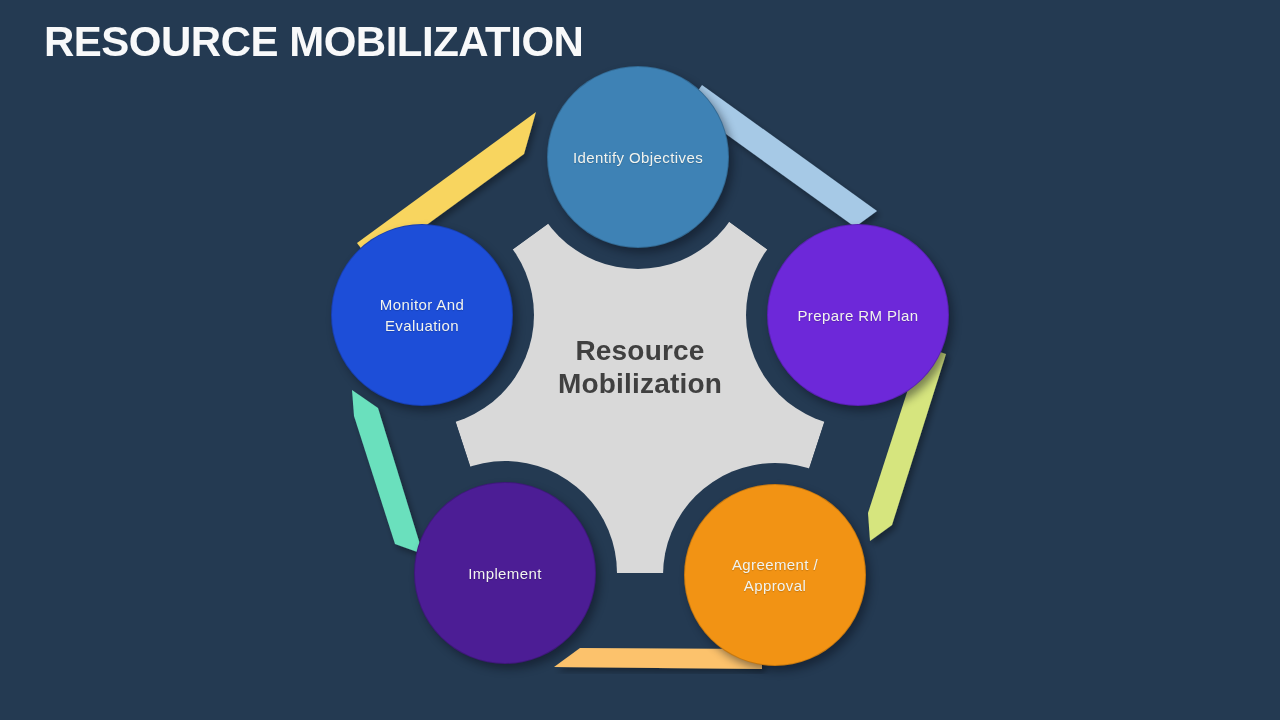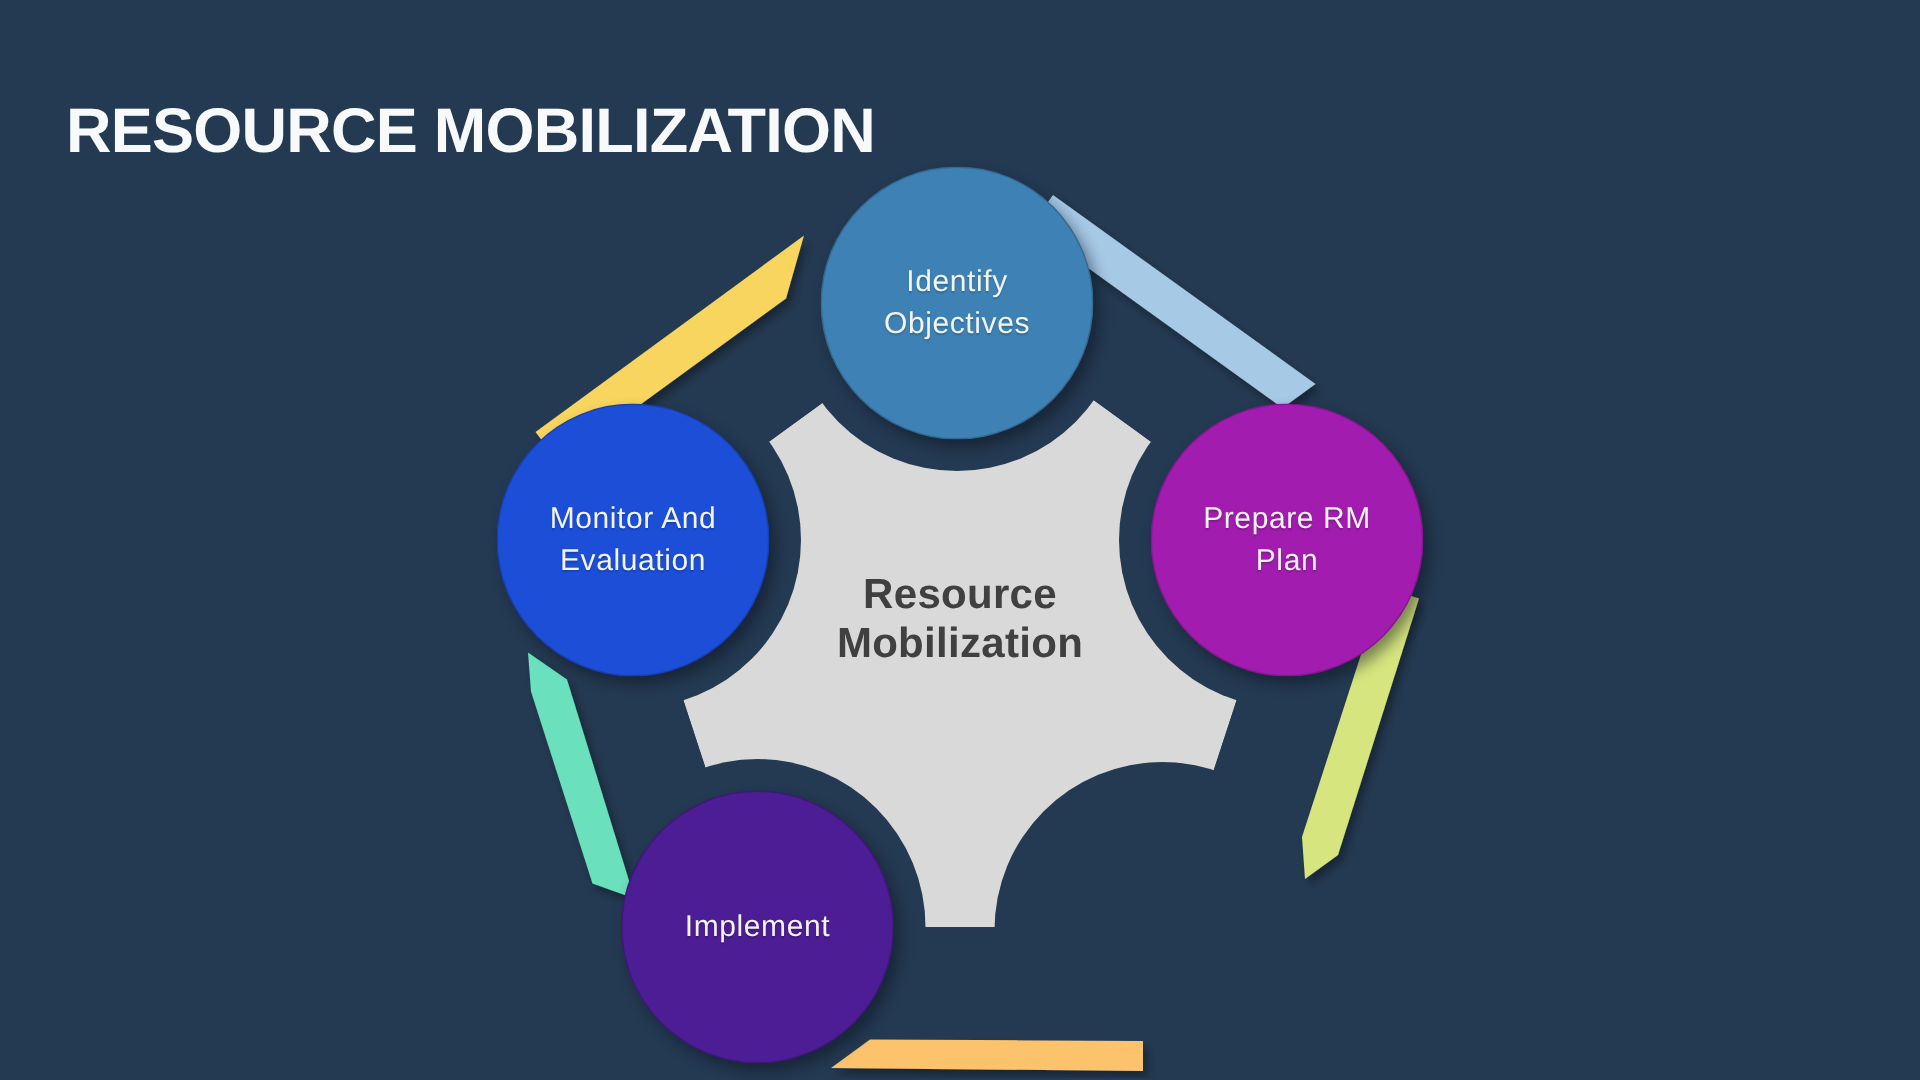--- a/index.html
+++ b/index.html
@@ -1,36 +1,36 @@
 <!DOCTYPE html>
 <html><head>
 <meta charset="utf-8">
 <style>
   html,body{margin:0;padding:0;}
   body{
     width:1280px;height:720px;position:relative;overflow:hidden;
     font-family:"Liberation Sans",sans-serif;
     background:#243a52;
   }
-  .stage{position:absolute;inset:0;margin-top:45px;}
+  .stage{position:absolute;inset:0;}
   .slide-title{
     position:absolute;left:44px;top:18px;margin:0;
     font-size:42px;font-weight:700;color:#f8f9fa;
     letter-spacing:-0.5px;
   }
   svg.diagram{position:absolute;left:0;top:0;}
   .node{
     position:absolute;width:182px;height:182px;border-radius:50%;
     display:flex;align-items:center;justify-content:center;text-align:center;
     box-shadow:4px 5px 9px rgba(8,14,24,0.45);
     border:1px solid rgba(0,0,0,0.18);
     box-sizing:border-box;
   }
   .node .node-label{
-    font-size:20px;line-height:1.4;color:#f2f4ef;
+    font-size:15px;line-height:1.4;color:#f2f4ef;
     letter-spacing:0.4px;padding:0 24px;
     text-shadow:0 1px 1px rgba(0,0,0,0.18);
   }
   .node-identify {left:547px;top:66px;}
   .node-prepare  {left:767px;top:224px;}
   .node-agreement{left:684px;top:484px;}
   .node-implement{left:414px;top:482px;}
   .node-monitor  {left:331px;top:224px;}
   .hub-label{
     position:absolute;left:525px;top:334px;width:230px;
@@ -68,24 +68,27 @@
 
     <polygon points="640,157 859,316 775,573 505,573 421,316" mask="url(#gearMask)" style="fill: rgb(217, 217, 217);"></polygon>
   </svg>
 
   <div class="hub-label" style="color: rgb(64, 64, 64);">Resource Mobilization</div>
 
   <div class="node node-identify" style="background-color: rgb(62, 130, 181);">
     <span class="node-label">Identify Objectives</span>
   </div>
 
-  <div class="node node-prepare" style="background-color: #a21caf; text-align: center;">
+  <div class="node node-prepare" style="background-color: #6d28d9; text-align: center;">
     <span class="node-label">Prepare RM Plan</span>
   </div>
 
+  <div class="node node-agreement" style="background-color: rgb(242, 147, 20);">
+    <span class="node-label">Agreement / Approval</span>
+  </div>
 
   <div class="node node-implement" style="background-color: #4c1d95;">
     <span class="node-label">Implement</span>
   </div>
 
   <div class="node node-monitor" style="background-color: #1d4ed8;">
     <span class="node-label">Monitor And Evaluation</span>
   </div>
 
 </div>

